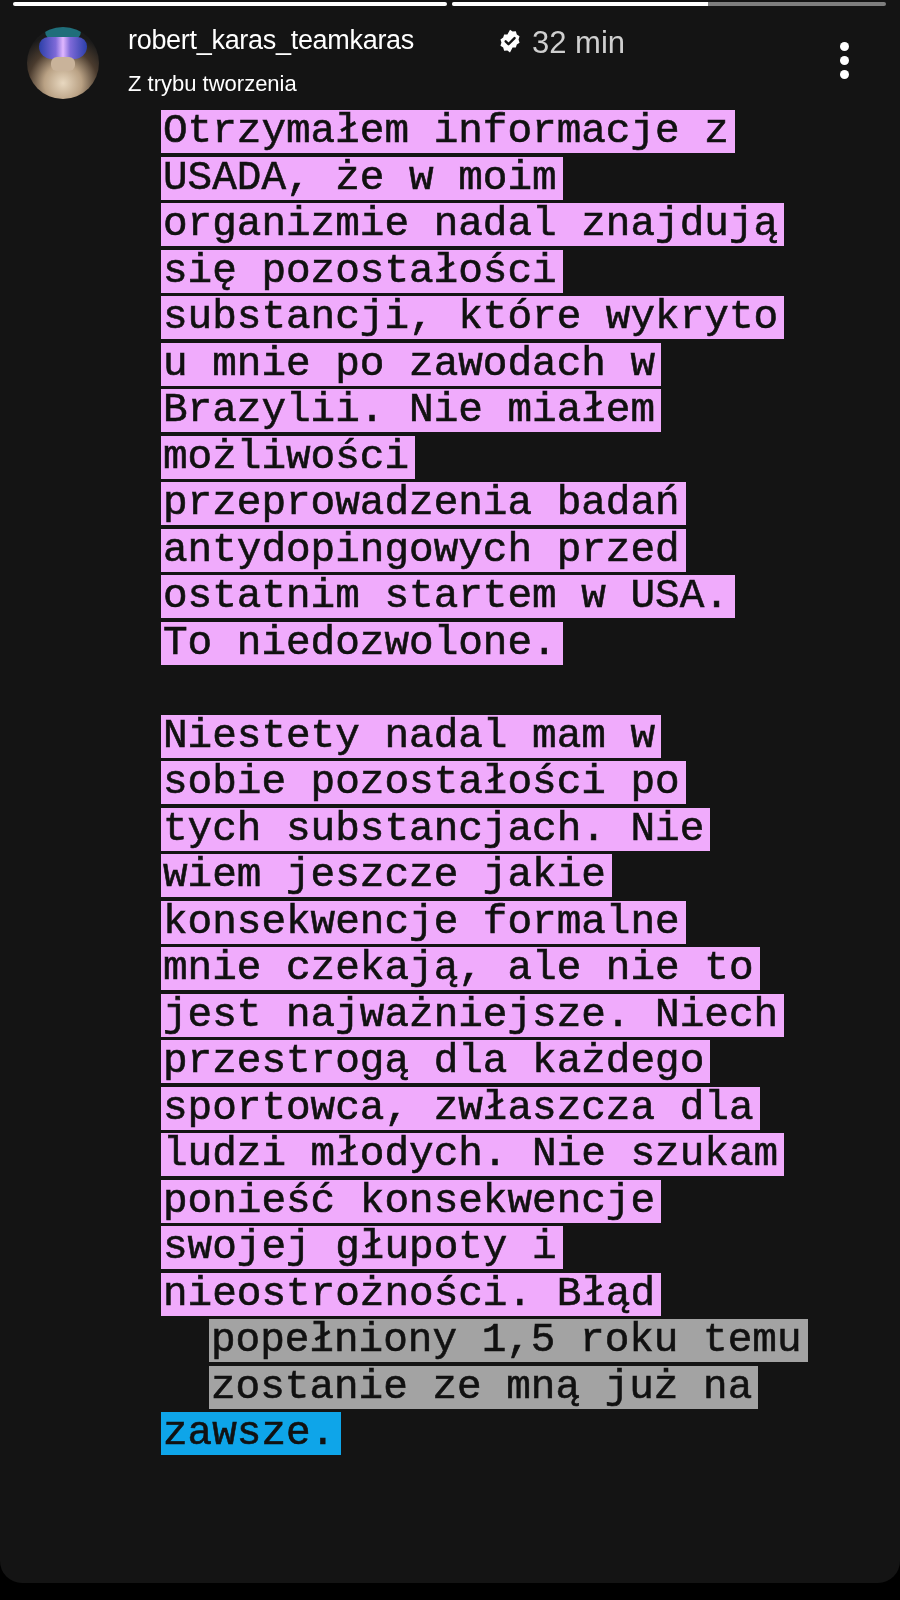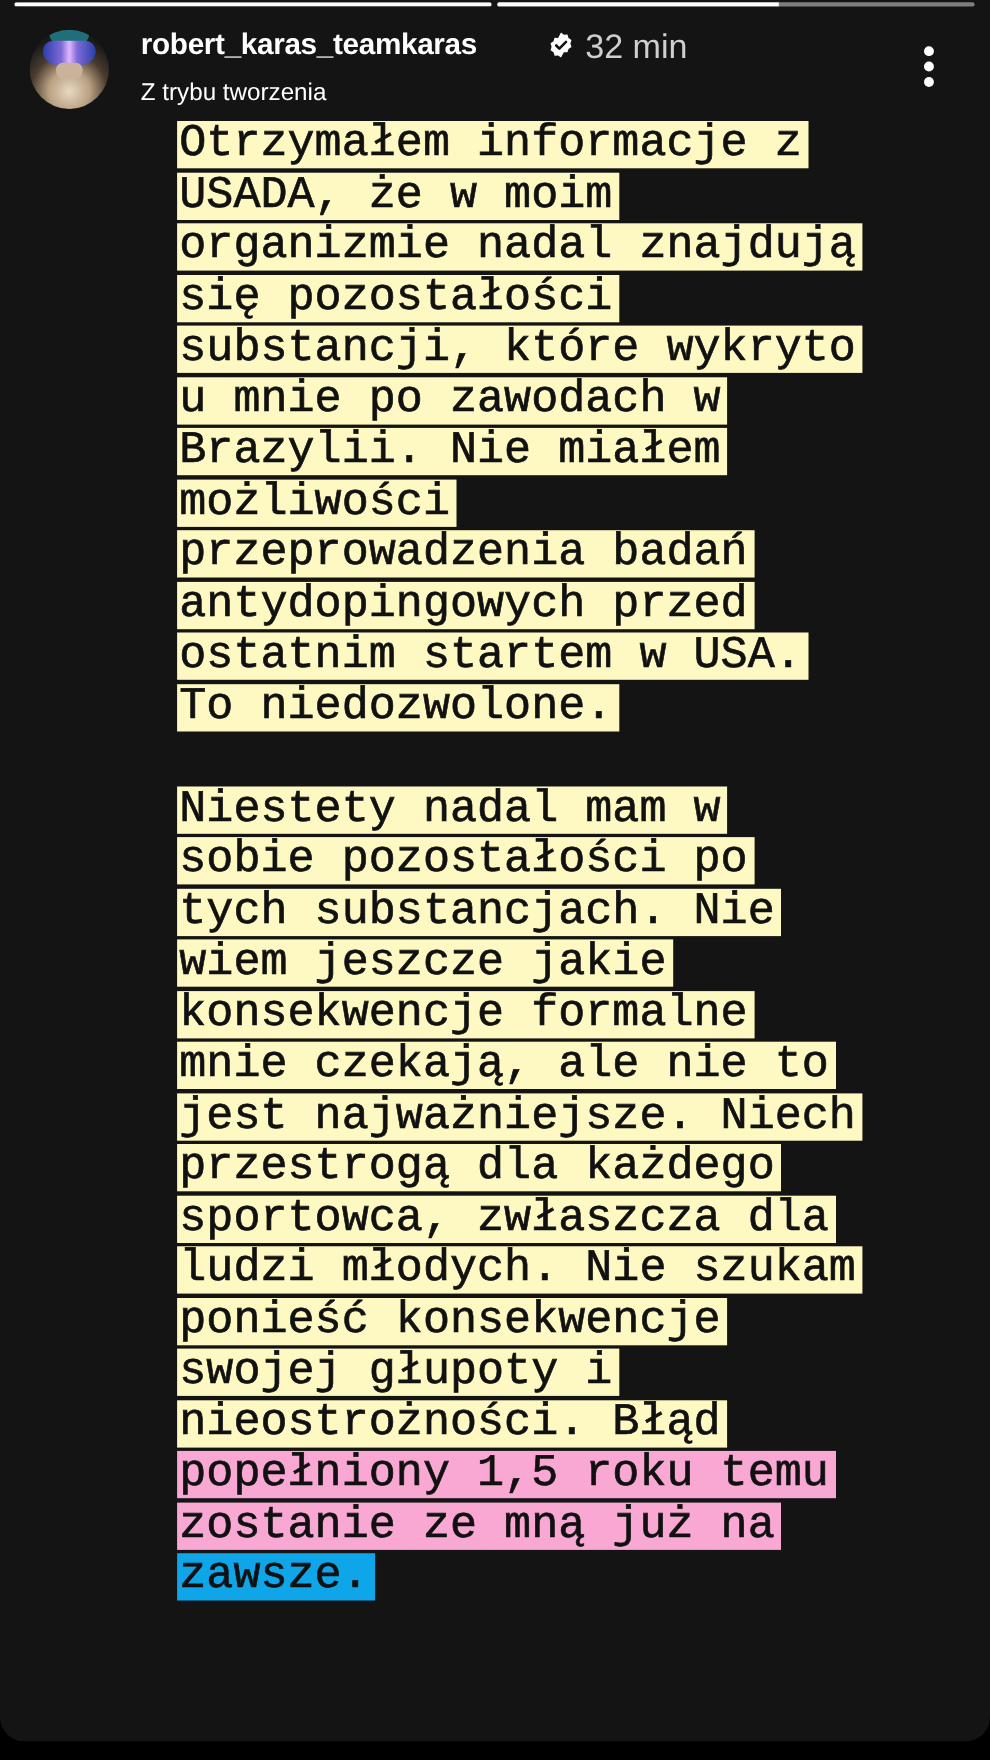--- a/index.html
+++ b/index.html
@@ -72,21 +72,21 @@
       height: 14px;
       border-radius: 6px;
       background: #c9b39a;
     }
 
     .username {
       position: absolute;
       left: 128px;
       top: 25px;
       font-size: 27px;
-      font-weight: bold;
+      font-weight: normal;
       color: #ffffff;
       letter-spacing: -0.3px;
       white-space: nowrap;
     }
     .verified {
       position: absolute;
       left: 497px;
       top: 28px;
       width: 26px;
       height: 26px;
@@ -131,30 +131,30 @@
       top: 110px;
       width: 720px;
     }
     .line {
       display: block;
       height: 46.5px;
       white-space: pre;
     }
     .line .hl {
       display: inline-block;
-      background: #fef9c3;
+      background: #f0abfc;
       color: #111111;
       font-family: "Liberation Mono", monospace;
       font-size: 41px;
       line-height: 43px;
       height: 43px;
       padding: 0 6px 0 2px;
       -webkit-text-stroke: 0.6px #111111;
     }
-    .line.fade .hl { background: #f9a8d4; }
+    .line.fade .hl { background: #a3a3a3; margin-left: 48px; }
     .line.fade2 .hl { background: #0ea5e9; }
   </style>
 </head>
 <body>
 
 <div class="story">
 
   <div class="progress p1">
     <div class="fill" style="width:100%"></div>
   </div>

